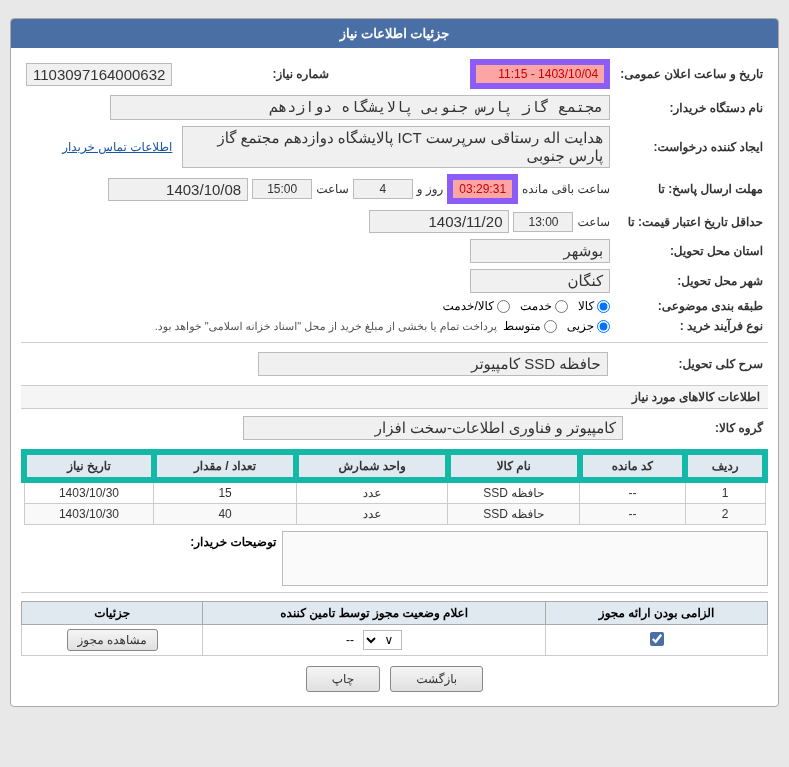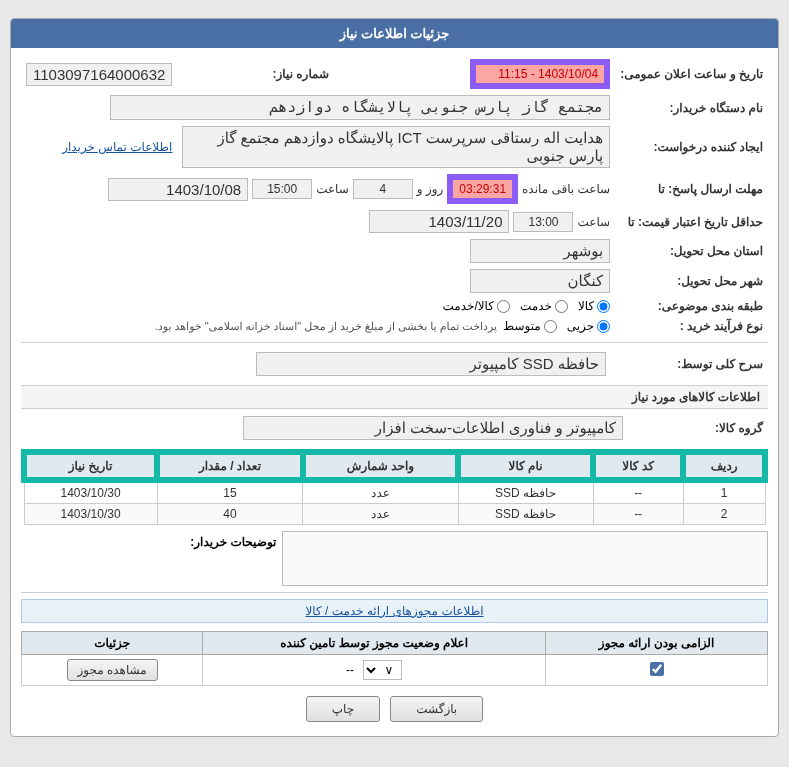--- a/index.html
+++ b/index.html
@@ -363,21 +363,21 @@
         </td>
       </tr>
     </tbody>
       </table>
 
     <hr class="divider">
 
     <table class="info-table">
       <tbody>
           <tr>
-        <td class="label-cell" style="min-width:90px;">سرح کلی توسط:</td>
+        <td class="label-cell" style="min-width:90px;">سرح کلی تحویل:</td>
         <td class="value-cell">
           <span class="value-box" style="min-width:350px;">حافظه SSD کامپیوتر</span>
         </td>
       </tr>
     </tbody>
       </table>
 
     <div class="section-header">اطلاعات کالاهای مورد نیاز</div>
 
     <table class="info-table">
@@ -388,21 +388,21 @@
           <span class="value-box" style="min-width:380px;">کامپیوتر و فناوری اطلاعات-سخت افزار</span>
         </td>
       </tr>
     </tbody>
       </table>
 
     <table class="data-table">
       <thead>
         <tr>
           <th>ردیف</th>
-          <th>کد کالا</th>
+          <th>کد مانده</th>
           <th>نام کالا</th>
           <th>واحد شمارش</th>
           <th>تعداد / مقدار</th>
           <th>تاریخ نیاز</th>
         </tr>
       </thead>
       <tbody>
         <tr>
           <td>1</td>
           <td>--</td>
@@ -422,23 +422,20 @@
       </tbody>
     </table>
 
     <div class="notes-section">
       <div class="notes-box"></div>
       <div class="notes-label">توضیحات خریدار:</div>
     </div>
 
     <hr class="divider">
 
-    <div class="info-link-bar">
-      <span class="blue-link">اطلاعات مجوزهای ارائه خدمت / کالا</span>
-    </div>
 
     <div class="provide-section">
       <table class="provide-table">
         <thead>
           <tr>
             <th>الزامی بودن ارائه مجوز</th>
             <th>اعلام وضعیت مجوز توسط تامین کننده</th>
             <th>جزئیات</th>
           </tr>
         </thead>

